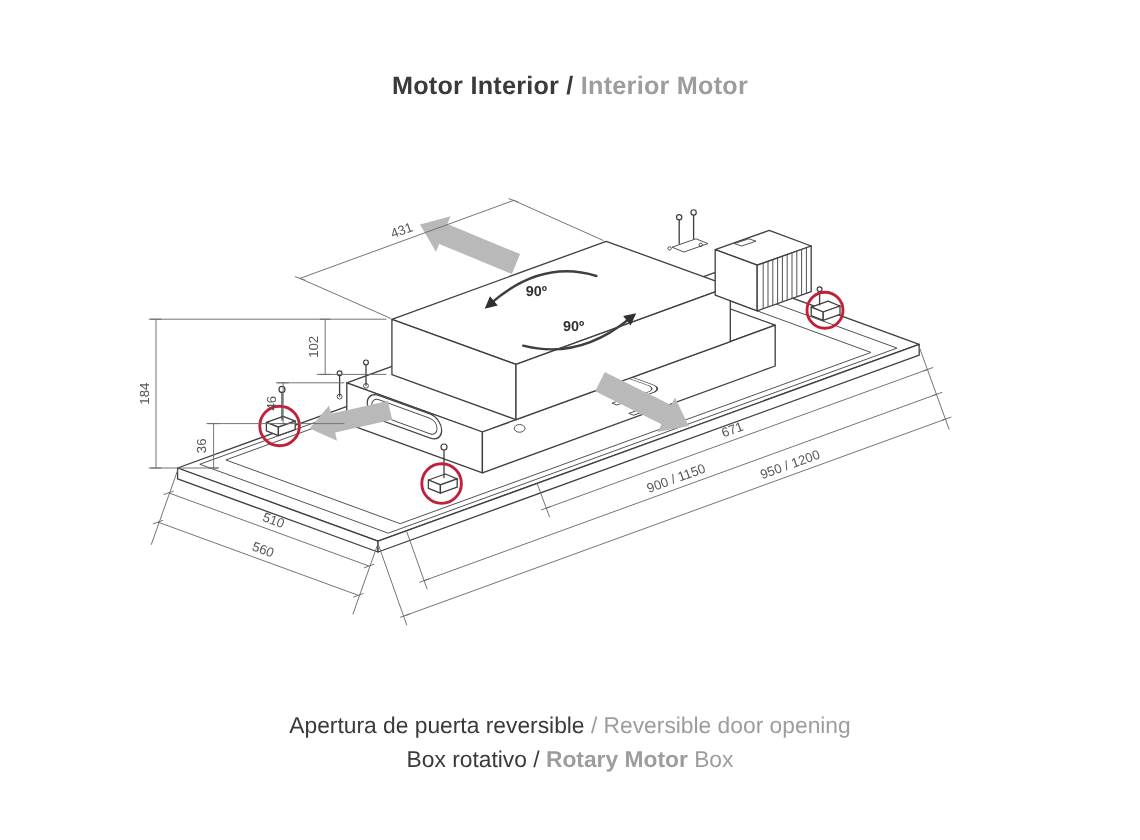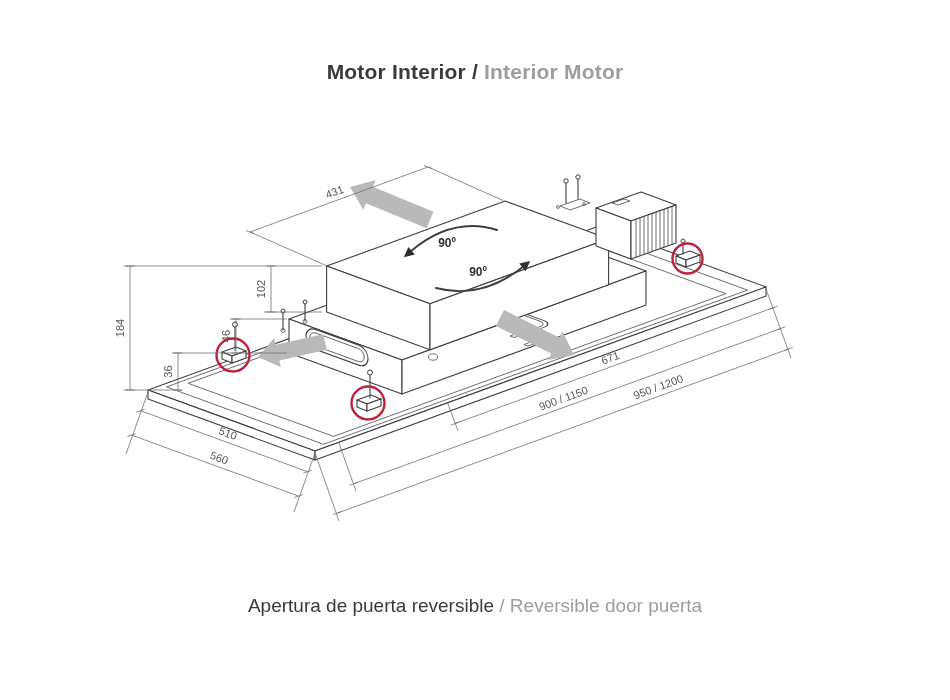--- a/index.html
+++ b/index.html
@@ -179,15 +179,20 @@
     </g>
     <g>
       <path class="dim" d="M337.6,513 L788.6,349 M333.4,514.5 L341.8,511.5 M784.4,350.5 L792.8,347.5 M315,453 L339,521 M766,289 L791,358"></path>
       <text class="dim-label" x="659.6" y="390.5" text-anchor="middle" transform="rotate(-20 659.6 390.5)">950 / 1200</text>
     </g>
   </g>
 </svg>
 
 <div class="footer">
   <div>
-    <span class="f-bold">Apertura de puerta reversible</span><span class="f-gray"> / Reversible door puerta</span>
+    <span class="f-bold">Apertura de puerta reversible</span><span class="f-gray"> / Reversible door opening</span>
+  </div>
+  <div>
+    <span class="f-bold">Box rotativo /</span>
+    <span class="f-gray-bold">Rotary Motor</span>
+    <span class="f-gray">Box</span>
   </div>
 </div>
 
 </body></html>

